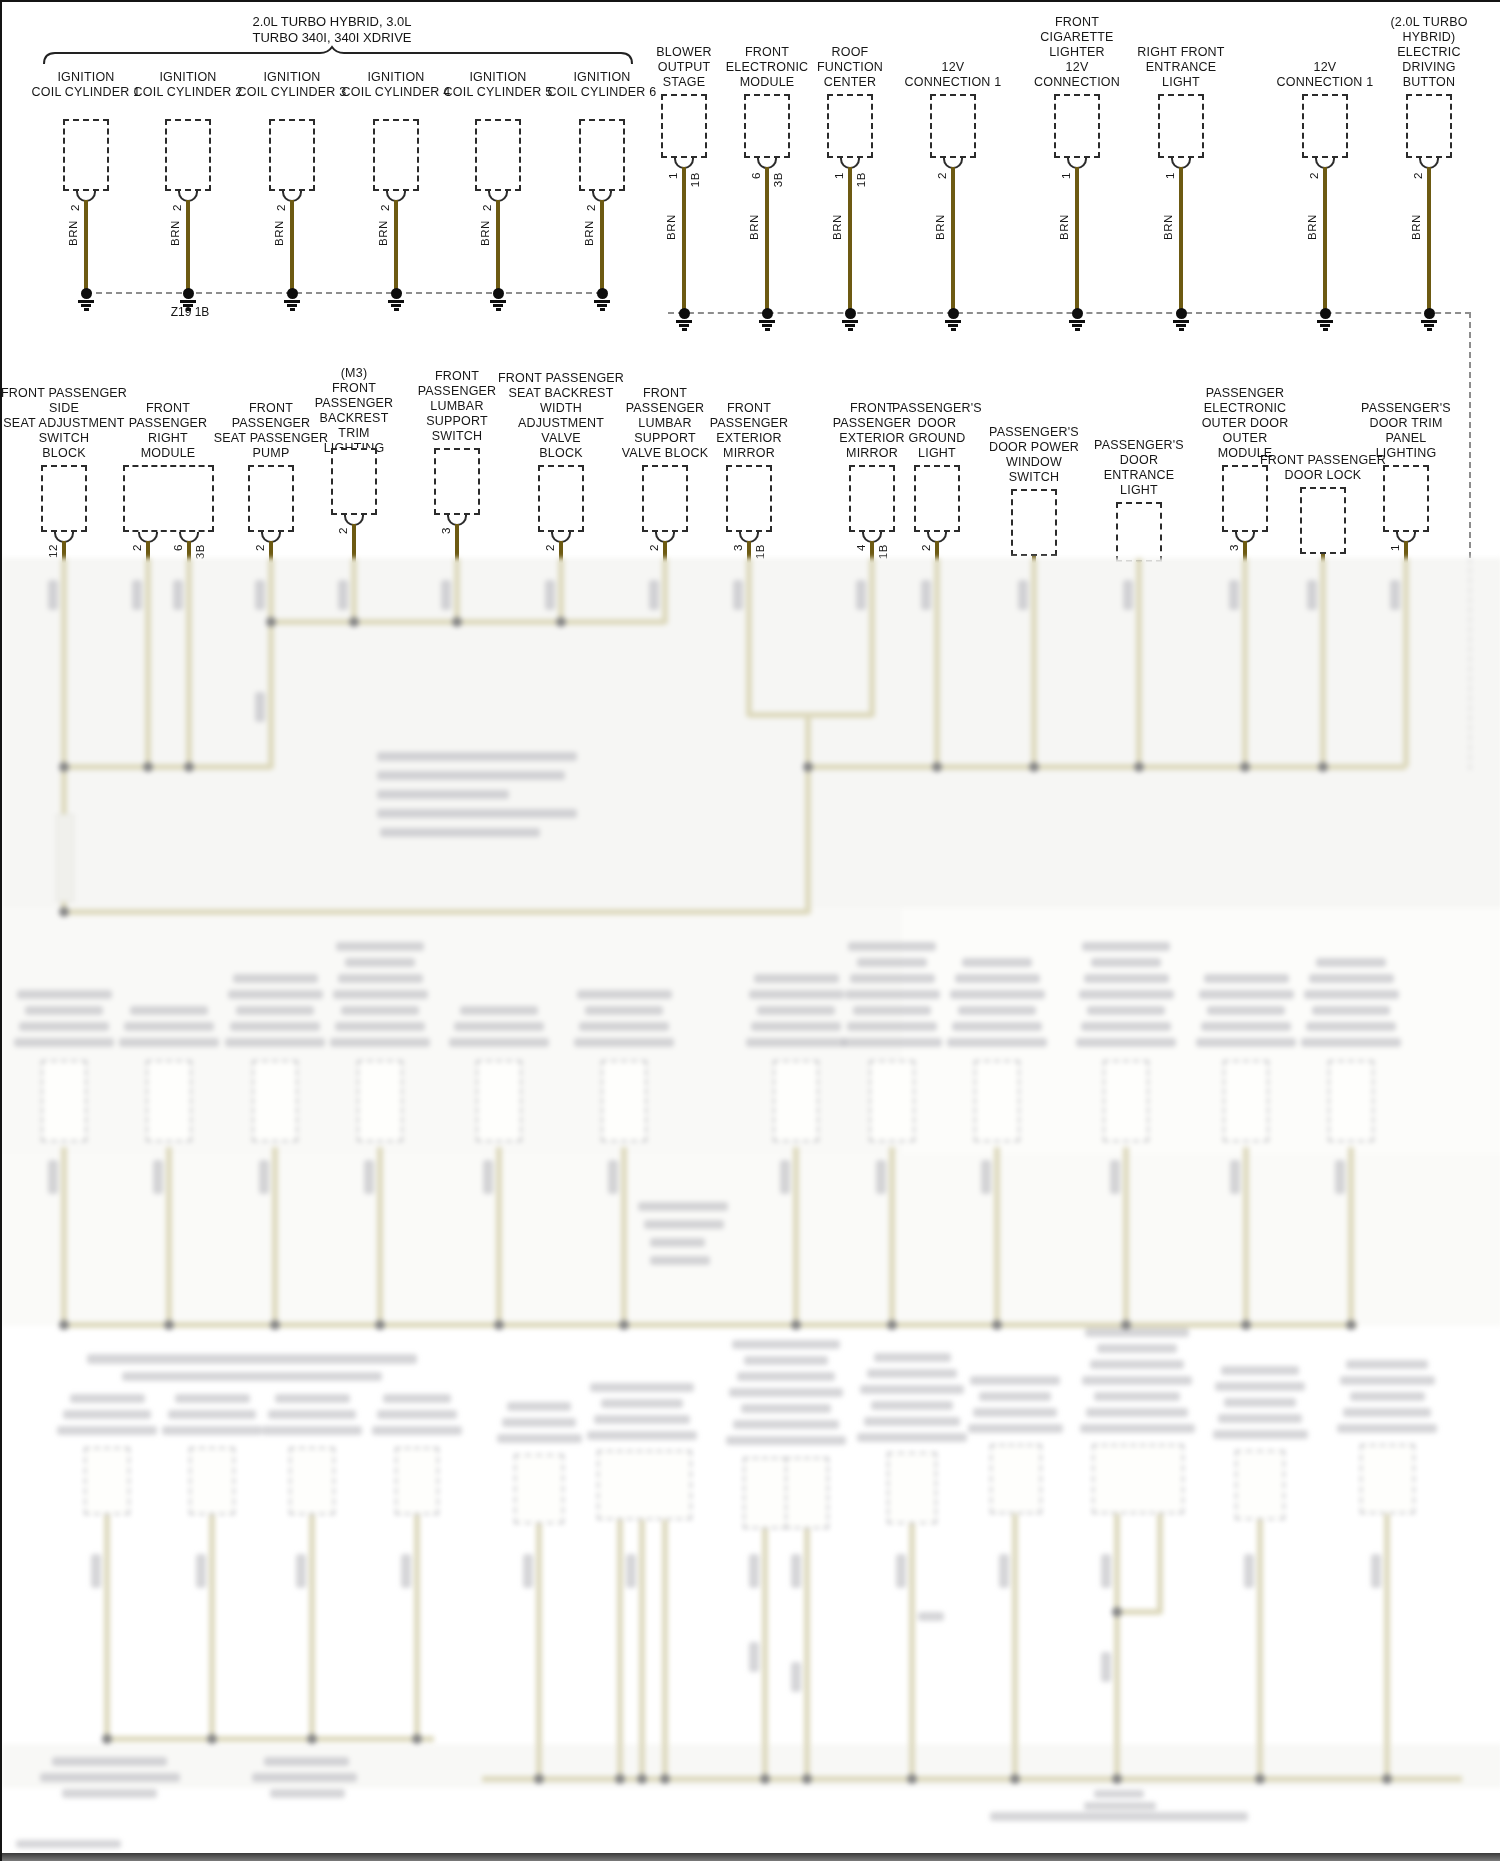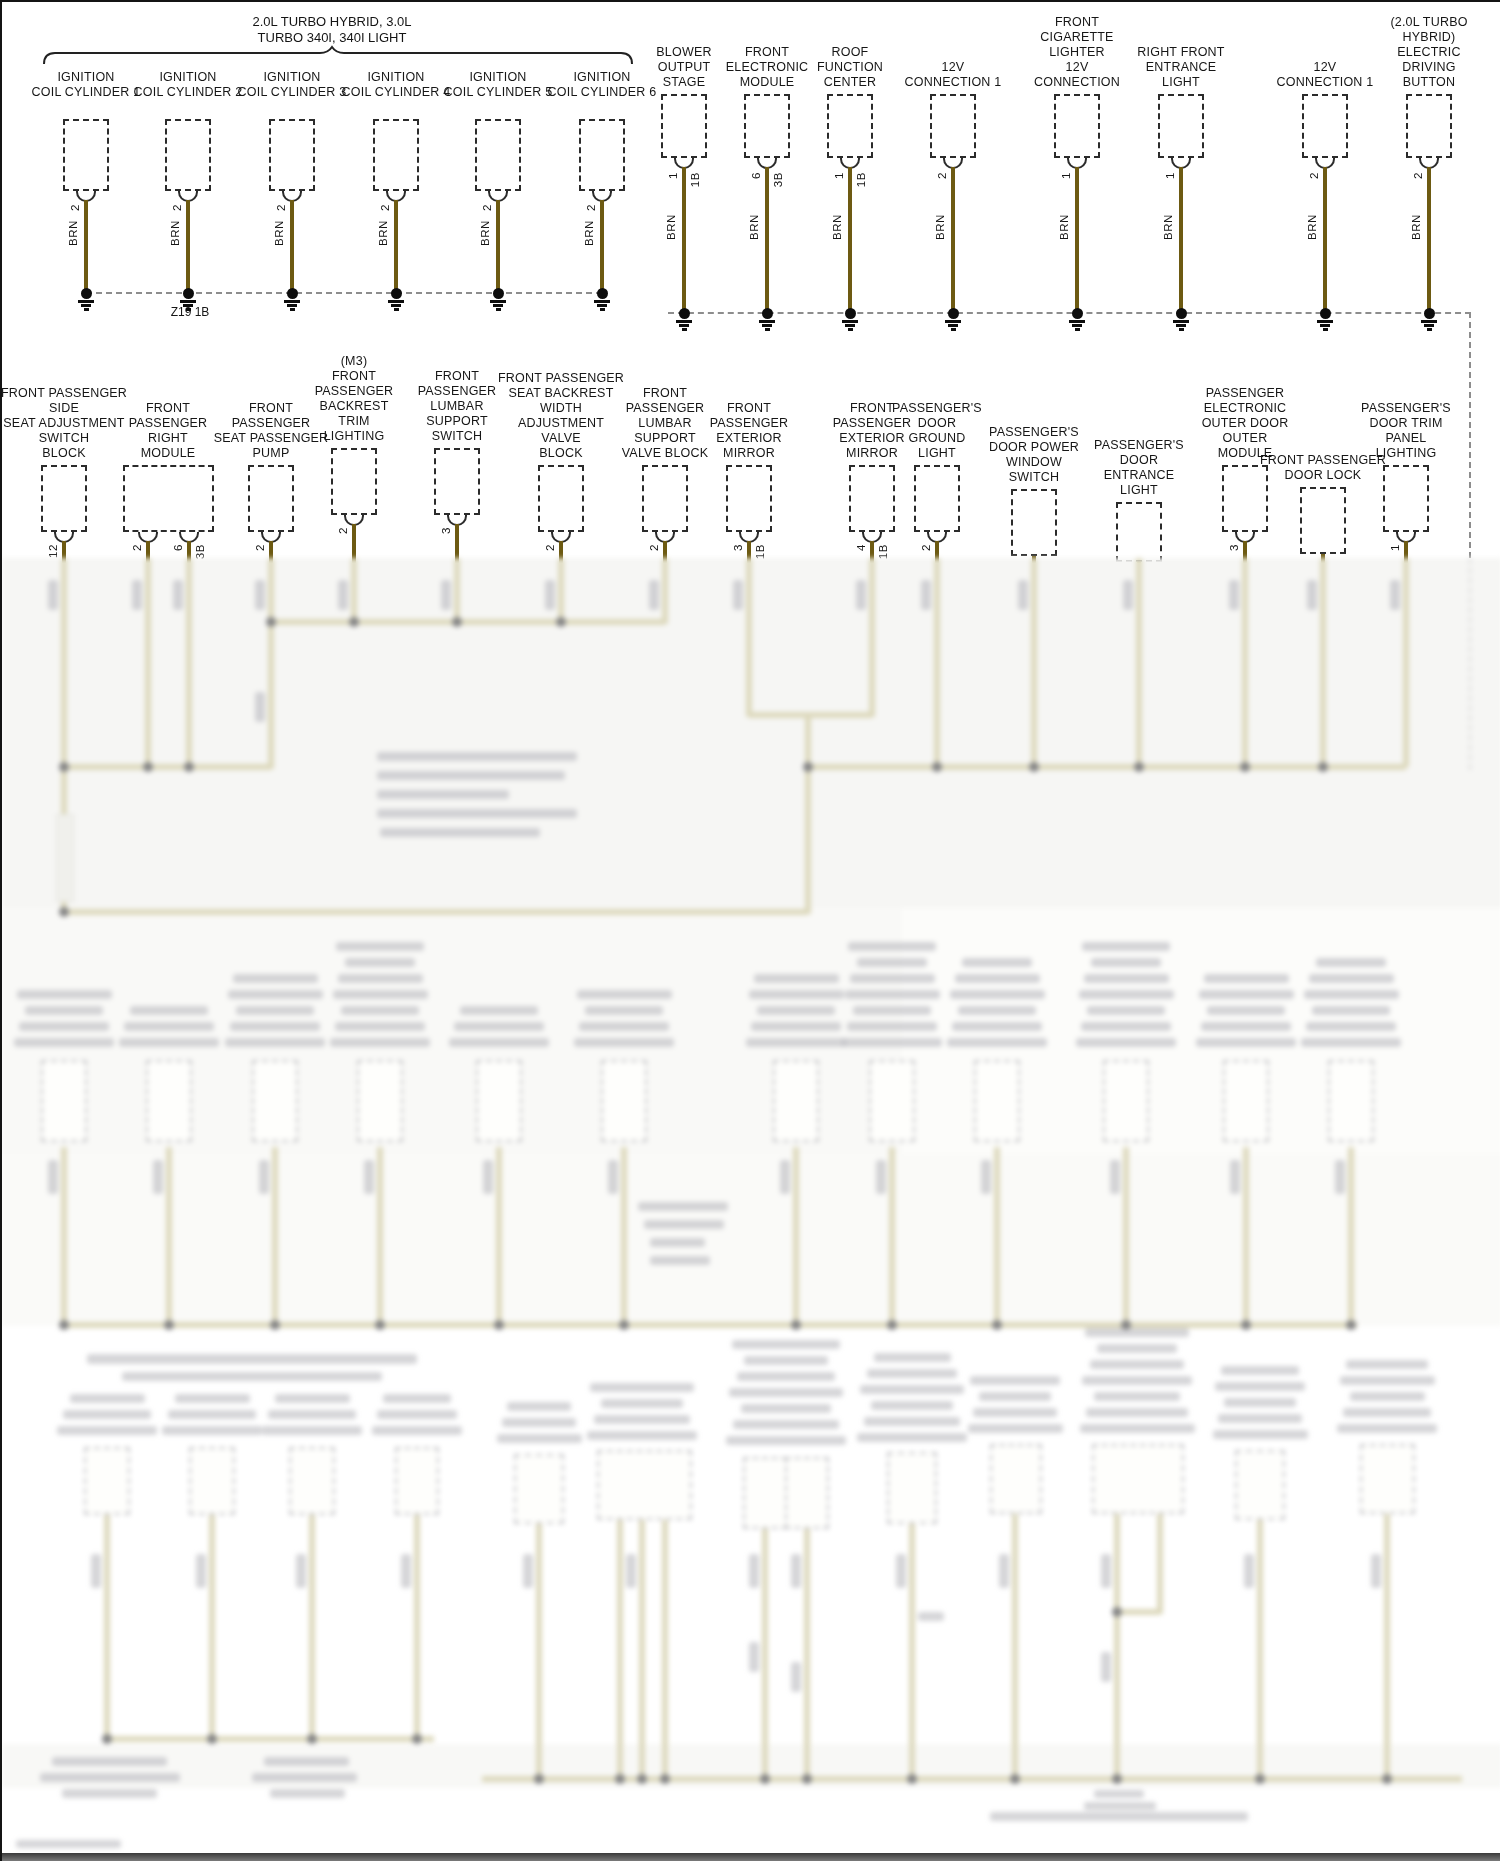--- a/index.html
+++ b/index.html
@@ -35,21 +35,21 @@
   .bottomband{position:absolute;left:0;top:1851px;width:1500px;height:10px;
               background:linear-gradient(#3a3a3a,#8a8a8a);}
 </style>
 </head>
 <body>
 
 <div id="stage">
 
   <div class="title" style="left:330px;top:12px">
     <div>2.0L TURBO HYBRID, 3.0L</div>
-    <div>TURBO 340I, 340I LIGHT</div>
+    <div>TURBO 340I, 340I XDRIVE</div>
   </div>
 
   <svg class="brace" style="left:42px;top:44px" width="588" height="20" viewBox="0 0 588 20">
     <path d="M0,18 Q0,7 11,7 L276,7 Q284,7 288,1 Q292,7 300,7 L577,7 Q588,7 588,18" fill="none" stroke="#222" stroke-width="2"></path>
   </svg>
 
   <div class="busdash" style="left:84px;top:290px;width:516px"></div>
   <div class="busdash" style="left:666px;top:310px;width:803px"></div>
   <div class="vdash" style="left:1467px;top:310px;height:246px"></div>
 
@@ -279,21 +279,21 @@
       <div class="lbl" style="left: 269px; top: 399px;">
         <div class="">FRONT</div>
         <div class="">PASSENGER</div>
         <div class="">SEAT PASSENGER</div>
         <div class="">PUMP</div>
       </div>
       <div class="box" style="left: 246px; top: 463px; width: 46px; height: 67px;"></div>
       <div class="notch" style="left: 259px; top: 530px;"></div>
       <div class="wire" style="left: 267px; top: 539px; height: 22px;"></div>
       <div class="vtext" style="left: 252px; top: 542px;">2</div>
-      <div class="lbl" style="left: 352px; top: 352px;">
+      <div class="lbl" style="left: 352px; top: 364px;">
         <div class="">(M3)</div>
         <div class="">FRONT</div>
         <div class="">PASSENGER</div>
         <div class="">BACKREST</div>
         <div class="">TRIM</div>
         <div class="">LIGHTING</div>
       </div>
       <div class="box" style="left: 329px; top: 446px; width: 46px; height: 67px;"></div>
       <div class="notch" style="left: 342px; top: 513px;"></div>
       <div class="wire" style="left: 350px; top: 522px; height: 39px;"></div>

